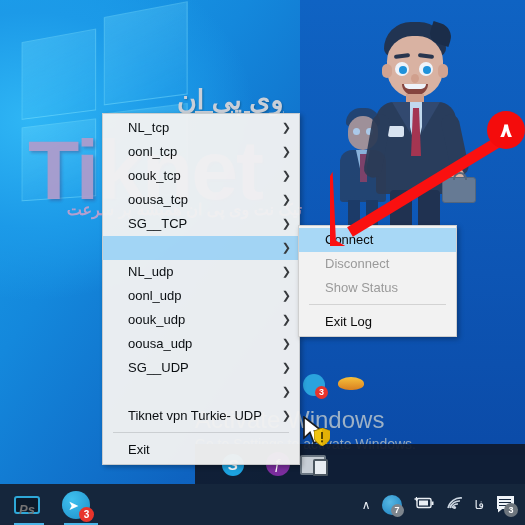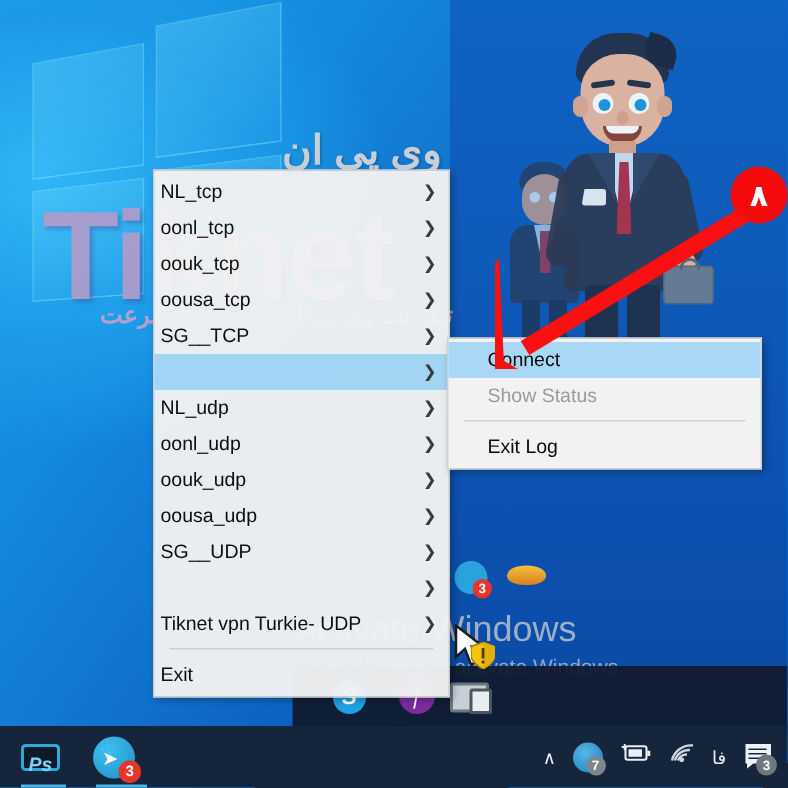--- a/index.html
+++ b/index.html
@@ -79,24 +79,24 @@
   .b-eye-l{left:23px; top:20px; width:7px; height:7px; background:#e8f4fb; border-radius:50%;}
   .b-eye-r{left:36px; top:20px; width:7px; height:7px; background:#e8f4fb; border-radius:50%;}
   .b-body{ left:10px; top:42px; width:46px; height:52px; background:#2b3c58; border-radius:12px 12px 3px 3px;}
   .b-shirt{left:26px; top:42px; width:14px; height:26px; background:#b9d4e8; clip-path:polygon(0 0,100% 0,60% 100%,40% 100%);}
   .b-tie { left:30px; top:46px; width:7px;  height:28px; background:#a8394c;}
   .b-leg1{ left:18px; top:92px; width:12px; height:28px; background:#22304a;}
   .b-leg2{ left:36px; top:92px; width:12px; height:28px; background:#22304a;}
 
   
   #wm-fa-top{
-    position:absolute; left:188px; top:84px;
+    position:absolute; left:177px; top:84px;
     font-size:27px; color:#c9cfd8; font-weight:bold;
     text-shadow:1px 1px 2px rgba(0,0,0,.25);
-    direction:rtl; letter-spacing:1px;
+    direction:rtl; letter-spacing:1px;text-decoration:underline;
   }
   #wm-tiknet{
     position:absolute; left:28px; top:122px;
     font-size:84px; font-weight:bold; color:#b09ccb;
     letter-spacing:-2px; opacity:.92;
     text-shadow:2px 2px 3px rgba(70,50,110,.35);
   }
   #wm-fa-sub{
     position:absolute; left:36px; top:200px; width:266px;
     text-align:right; direction:rtl;
@@ -140,33 +140,33 @@
   
   #menu-main{
     position:absolute; left:102px; top:113px; width:198px;
     background:#f2f2f2; border:1px solid #cfcfcf;
     box-shadow:2px 2px 5px rgba(0,0,0,.30);
     padding:2px 0;
     opacity:.965;
   }
   .mi{
     position:relative; height:24px; line-height:24px;
-    padding-left:4px; padding-right:22px;
+    padding-left:25px; padding-right:22px;
     font-size:13px; color:#0b0b0b; white-space:nowrap;
   }
   .mi.sel{ background:#a8d8f6; }
   .mi .arr{
     position:absolute; right:8px; top:0; font-size:11px; color:#3a3a3a;
     font-family:"DejaVu Sans", sans-serif;
   }
   .sep{ height:1px; background:#d3d3d3; margin:4px 10px 5px 10px;}
 
   
   #menu-sub{
-    position:absolute; left:298px; top:225px; width:210px;
+    position:absolute; left:298px; top:225px; width:159px;
     background:#f2f2f2; border:1px solid #cfcfcf;
     box-shadow:2px 2px 5px rgba(0,0,0,.30);
     padding:2px 0;
   }
   #menu-sub .mi{ padding-left:26px; padding-right:10px; }
   #menu-sub .mi.dis{ color:#9a9a9a; }
 
   
   #redcircle{
     position:absolute; left:487px; top:111px; width:38px; height:38px;
@@ -178,21 +178,21 @@
   #arrow{ position:absolute; left:330px; top:136px; width:175px; height:110px; pointer-events:none;}
 
   
   #taskbar{
     position:absolute; left:0; bottom:0; width:525px; height:41px;
     background:#15263c;
     display:flex; align-items:center;
   }
   #tb-left{ display:flex; align-items:center; padding-left:14px; gap:22px;}
   #tb-ps{ width:26px; height:18px; border:2px solid #2ea8d8; border-radius:3px;
-    background:#0c1a2a; color:#7dd3fc; font-size:13px; font-weight:bold;
+    background:#0c1a2a; color:#737373; font-size:13px; font-weight:bold;
     text-align:center; line-height:23px; font-style:italic;}
   #tb-tg{ position:relative; width:28px; height:28px; border-radius:50%;
     background:radial-gradient(circle at 35% 30%,#3fc0ef,#1e8fc9);}
   #tb-tg .plane{ position:absolute; left:6px; top:8px; color:#fff; font-size:13px; line-height:13px;}
   #tb-tg .badge{ position:absolute; right:-4px; bottom:-3px; width:15px; height:15px;
     border-radius:50%; background:#e8342b; color:#fff; font-size:10px; font-weight:bold;
     text-align:center; line-height:15px;}
   #tb-right{ margin-left:auto; display:flex; align-items:center; gap:11px; padding-right:8px;}
   .tr{ color:#e9eef4; font-size:12px; }
   #tr-updates{ position:relative; width:20px; height:20px; border-radius:50%;
@@ -314,20 +314,21 @@
       <div class="mi"><span>oousa_udp</span><span class="arr">❯</span></div>
       <div class="mi"><span>SG__UDP</span><span class="arr">❯</span></div>
       <div class="mi"><span class="arr">❯</span></div>
       <div class="mi"><span>Tiknet vpn Turkie- UDP</span><span class="arr">❯</span></div>
       <div class="sep"></div>
       <div class="mi"><span>Exit</span></div>
     </div>
 
   <div id="menu-sub">
       <div class="mi sel"><span>Connect</span></div>
+      <div class="mi dis"><span>Disconnect</span></div>
       <div class="mi dis"><span>Show Status</span></div>
       <div class="sep"></div>
       <div class="mi"><span>Exit Log</span></div>
     </div>
 
   <svg id="arrow">
     <defs>
       <marker id="ah" markerWidth="11" markerHeight="11" refX="1.5" refY="5.5" orient="auto">
         <path d="M0,0 L11,5.5 L0,11 L3,5.5 Z" fill="#fa1010"></path>
       </marker>

